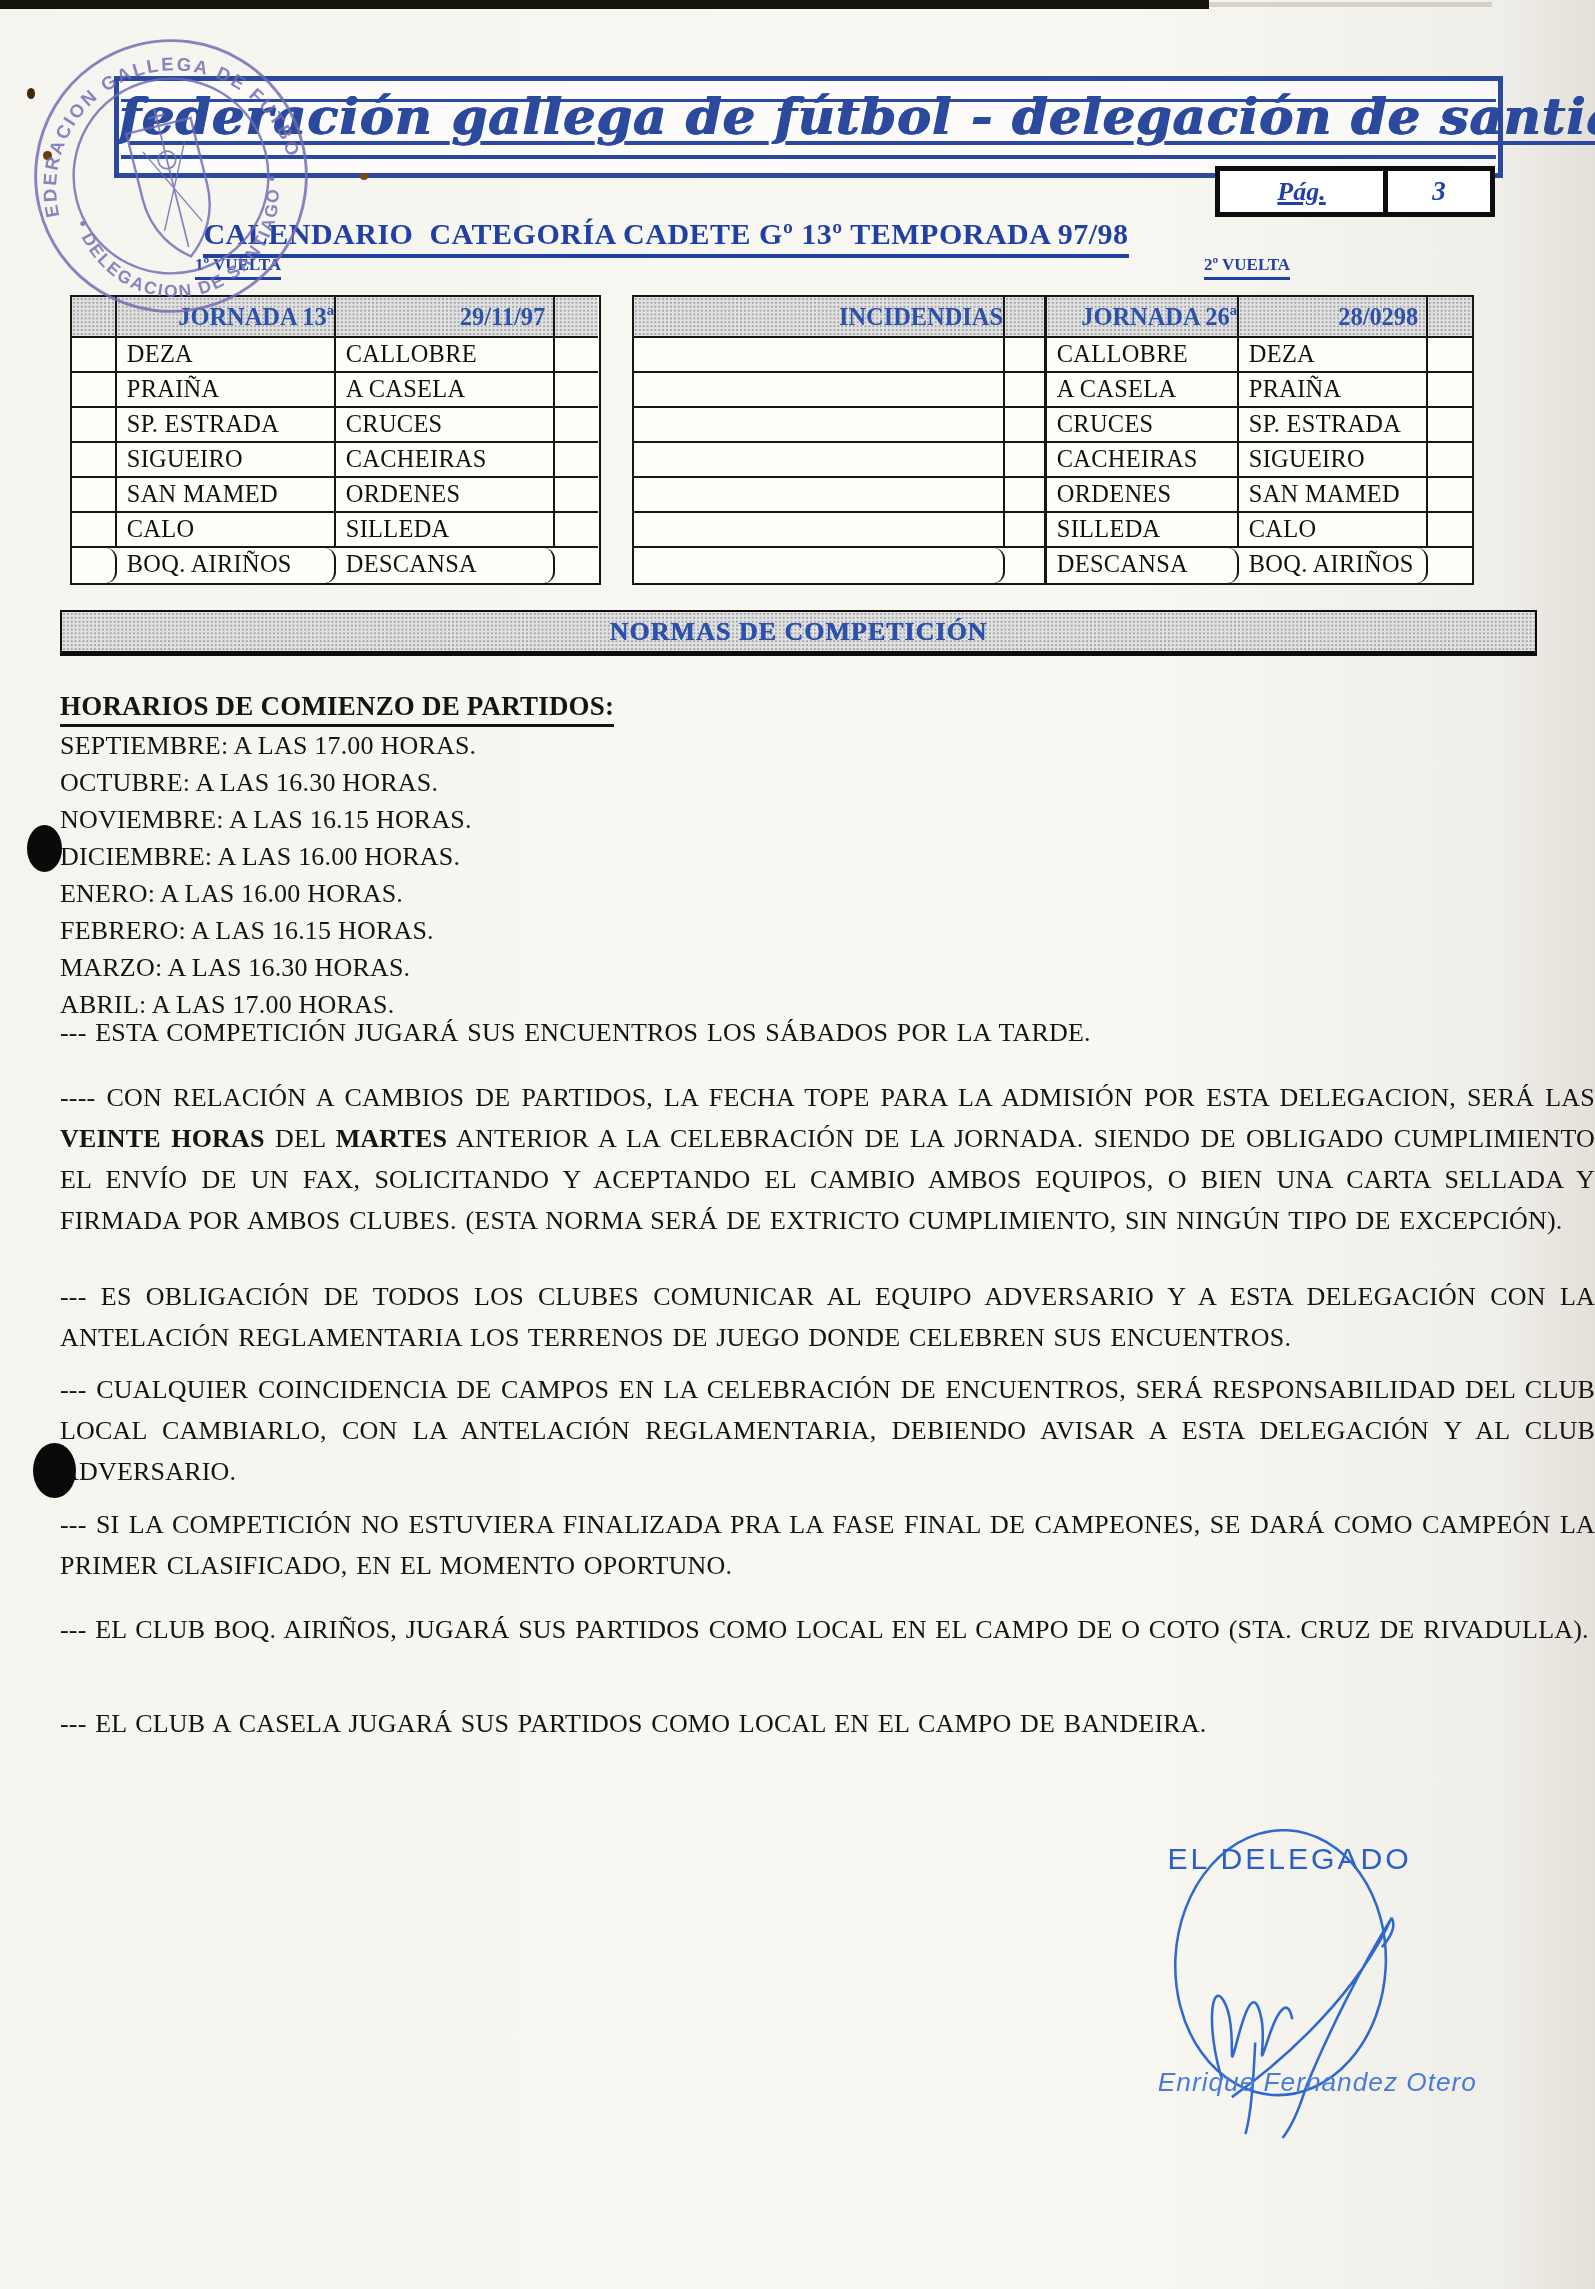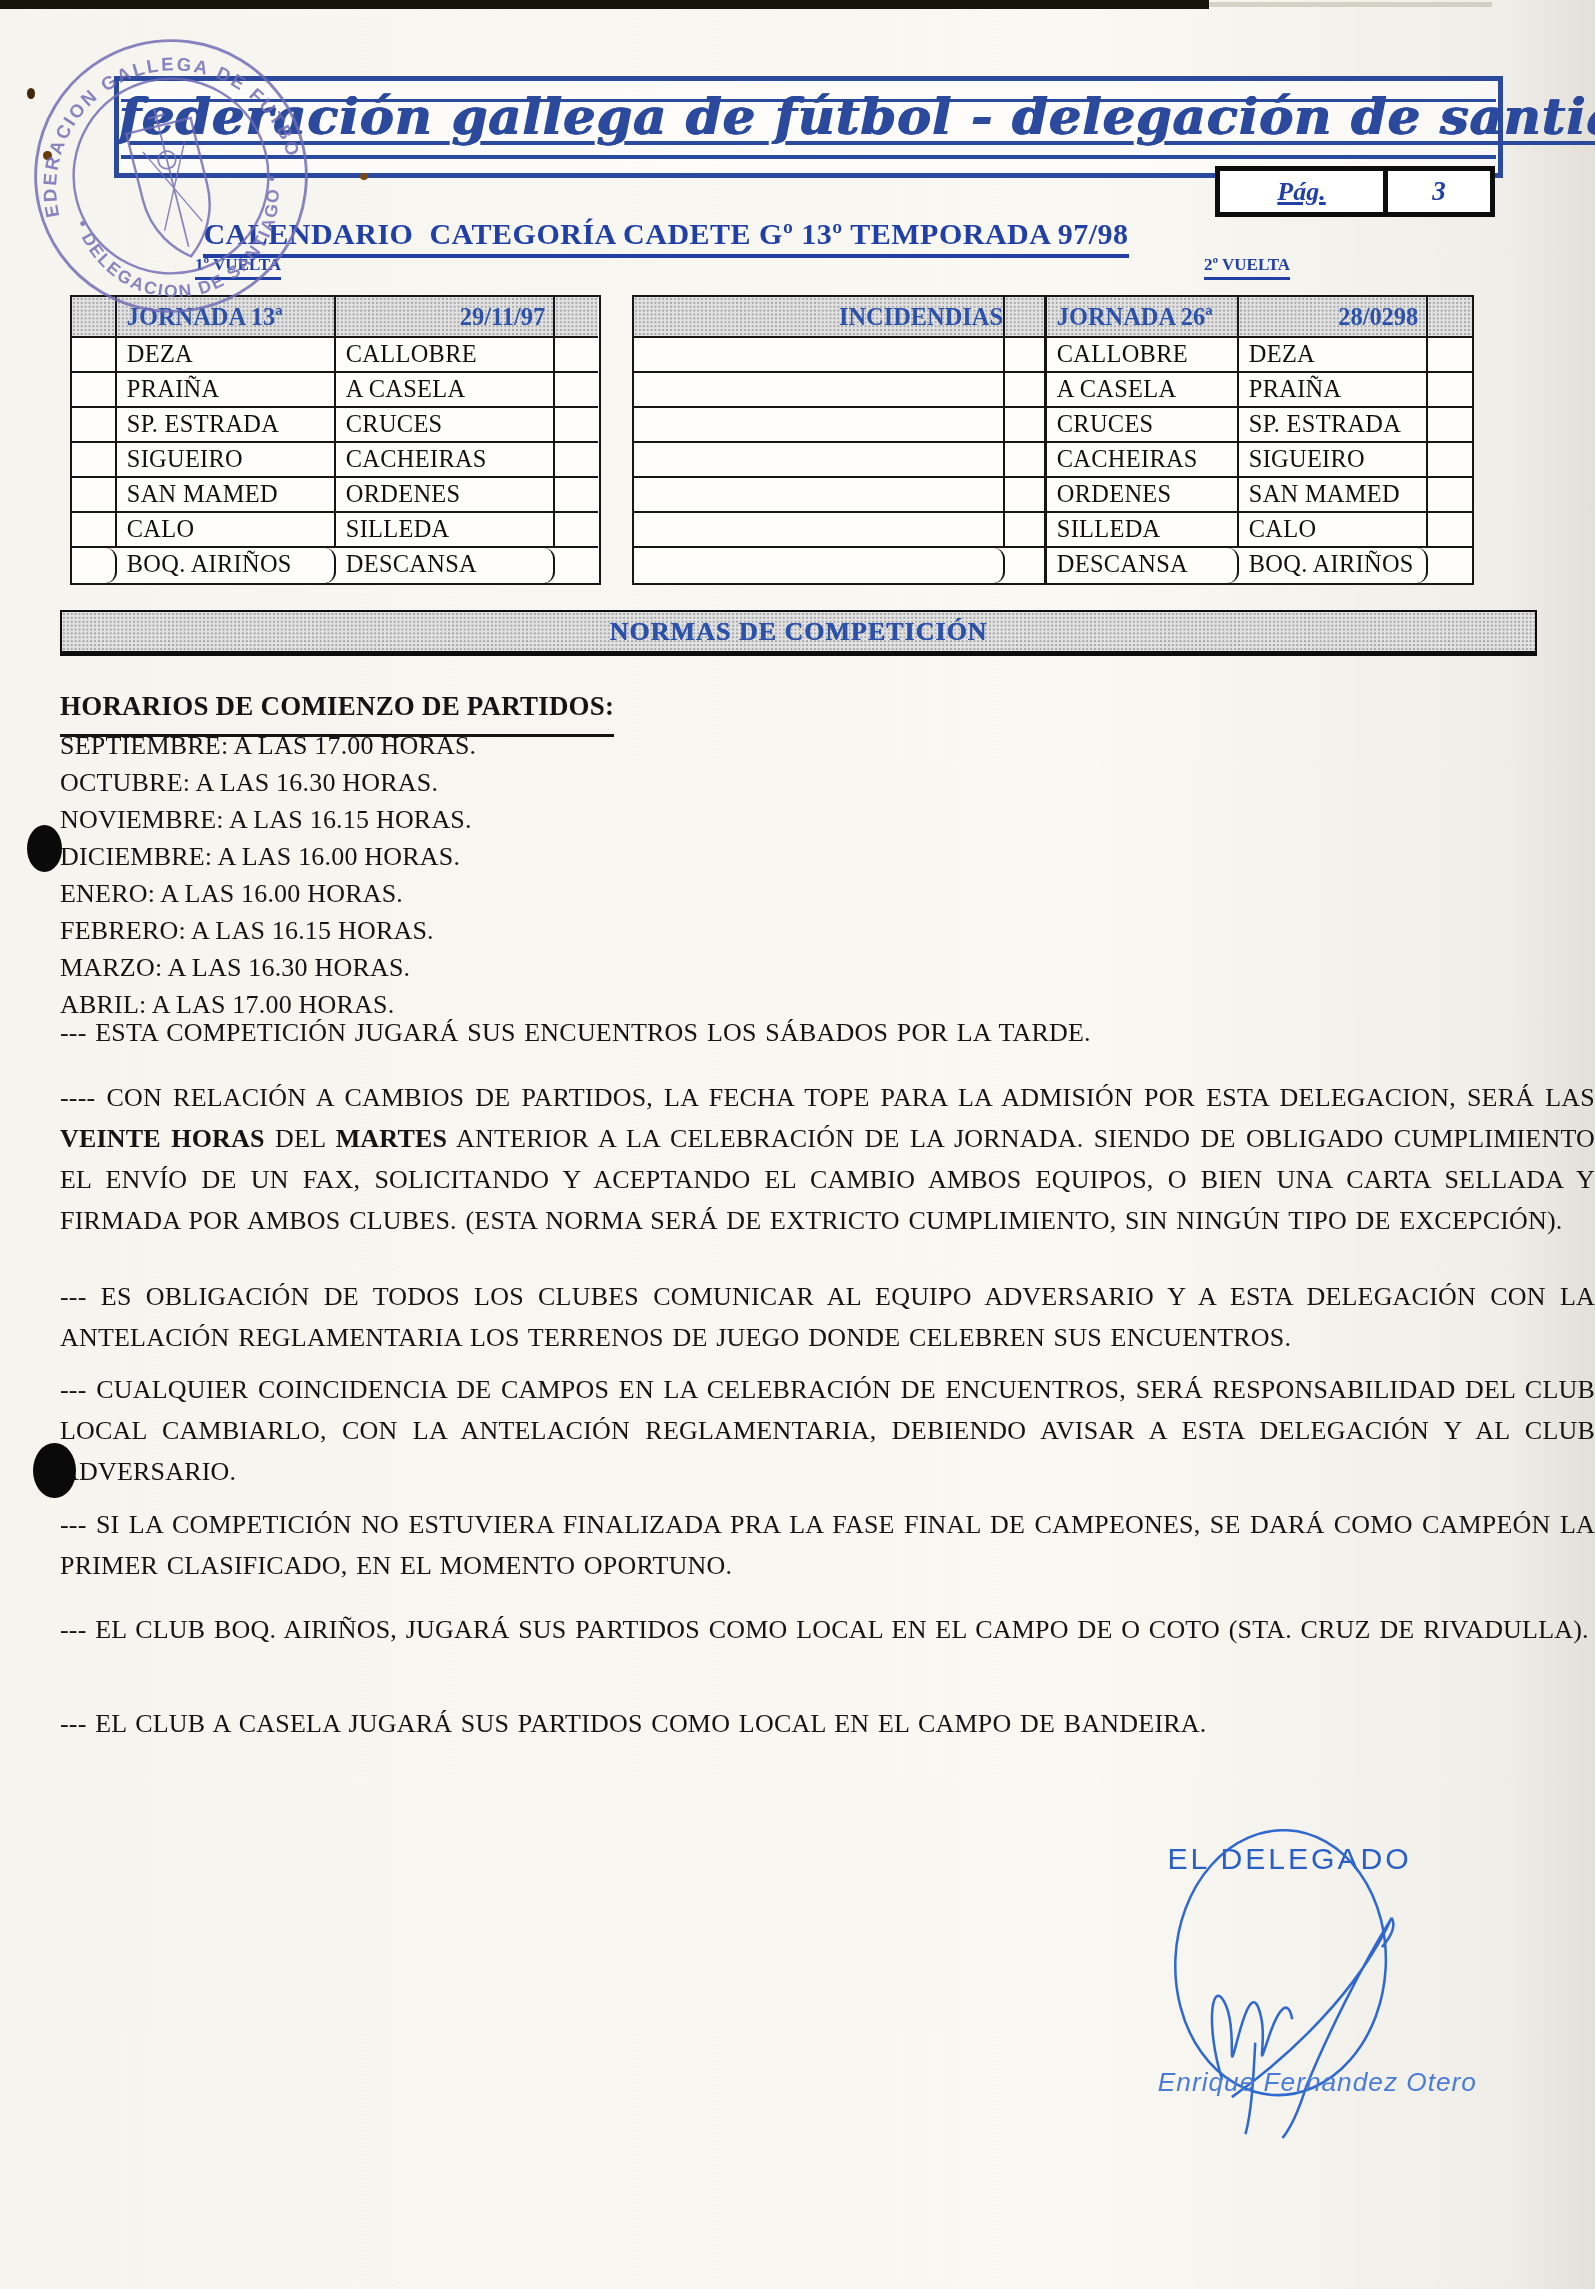--- a/index.html
+++ b/index.html
@@ -43,33 +43,33 @@
   .frow{display:grid;}
   .t1 .frow{grid-template-columns:45px 219px 219px 43px;}
   .t2 .frow{grid-template-columns:371px 39px;}
   .t3 .frow{grid-template-columns:192px 189px 44px;}
   .cell{border-right:2px solid #161616;border-bottom:2px solid #161616;height:35px;box-sizing:border-box;
       font-size:24.4px;line-height:32px;color:#101010;overflow:hidden;}
   .frow .cell:last-child{border-right:none;}
   .frow:last-child .cell{border-bottom:none;border-radius:11px;}
   .frow.head .cell{height:41px;line-height:39px;}
   .dotted{background-color:#e2e2e2;background-image:radial-gradient(#a6a6a6 1px,rgba(0,0,0,0) 1.4px);background-size:3.9px 3.9px;}
-  .hblue{font-weight:bold;font-size:24.4px;color:#2c51ab;padding-left:9.8px;}
+  .hblue{font-weight:bold;font-size:24.4px;color:#2c51ab;padding-left:9.8px;text-align:right;}
   .hblue.right{text-align:right;padding-right:7.8px;padding-left:0;}
   .hblue.center{text-align:right;padding-left:0;}
   .team{padding-left:9.8px;letter-spacing:0.3px;}
 
   
   .banner{left:60px;top:610px;width:1477px;height:46px;box-sizing:border-box;border:2.9px solid #0d0d0d;
       border-bottom-width:5.9px;display:flex;align-items:center;justify-content:center;}
   .banner span{font-weight:bold;font-size:26px;letter-spacing:1px;color:#2c51ab;text-shadow:0.5px 0 0 #2c51ab;}
 
   
   .horarios-title{left:60px;top:691px;font-weight:bold;font-size:27px;letter-spacing:0.2px;
-      border-bottom:3.9px solid #141414;padding-bottom:12px;}
+      border-bottom:3.9px solid #141414;padding-bottom:2px;}
   .months{left:60px;top:727px;font-size:26px;line-height:37px;letter-spacing:0.2px;}
 
   
   .para{left:60px;width:1535px;font-size:26px;line-height:41px;text-align:justify;letter-spacing:0.2px;word-spacing:2px;}
   .para .b{font-weight:bold;}
 
   
   .hole{background:#0a0a0a;border-radius:50%;}
   .hole1{left:27px;top:825px;width:35px;height:47px;}
   .hole2{left:33px;top:1443px;width:43px;height:55px;}

